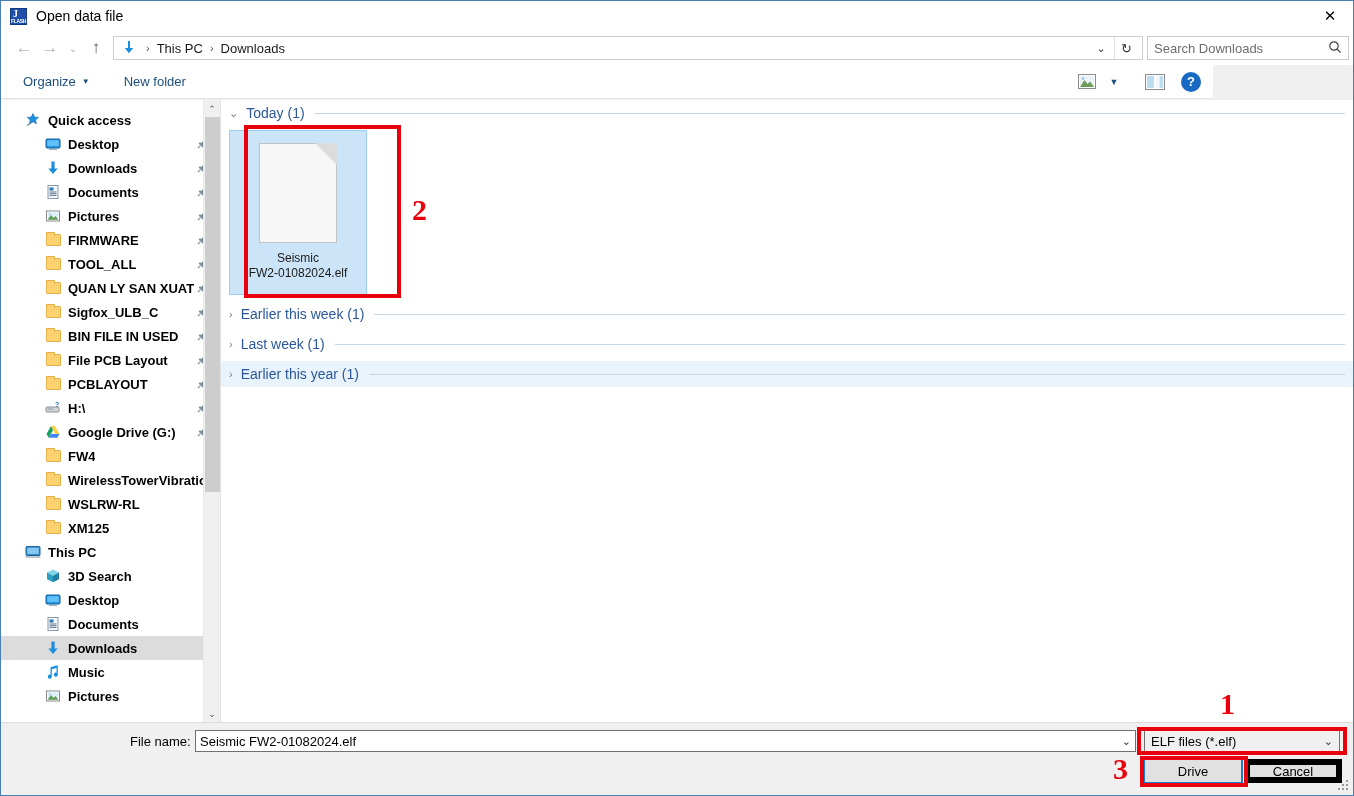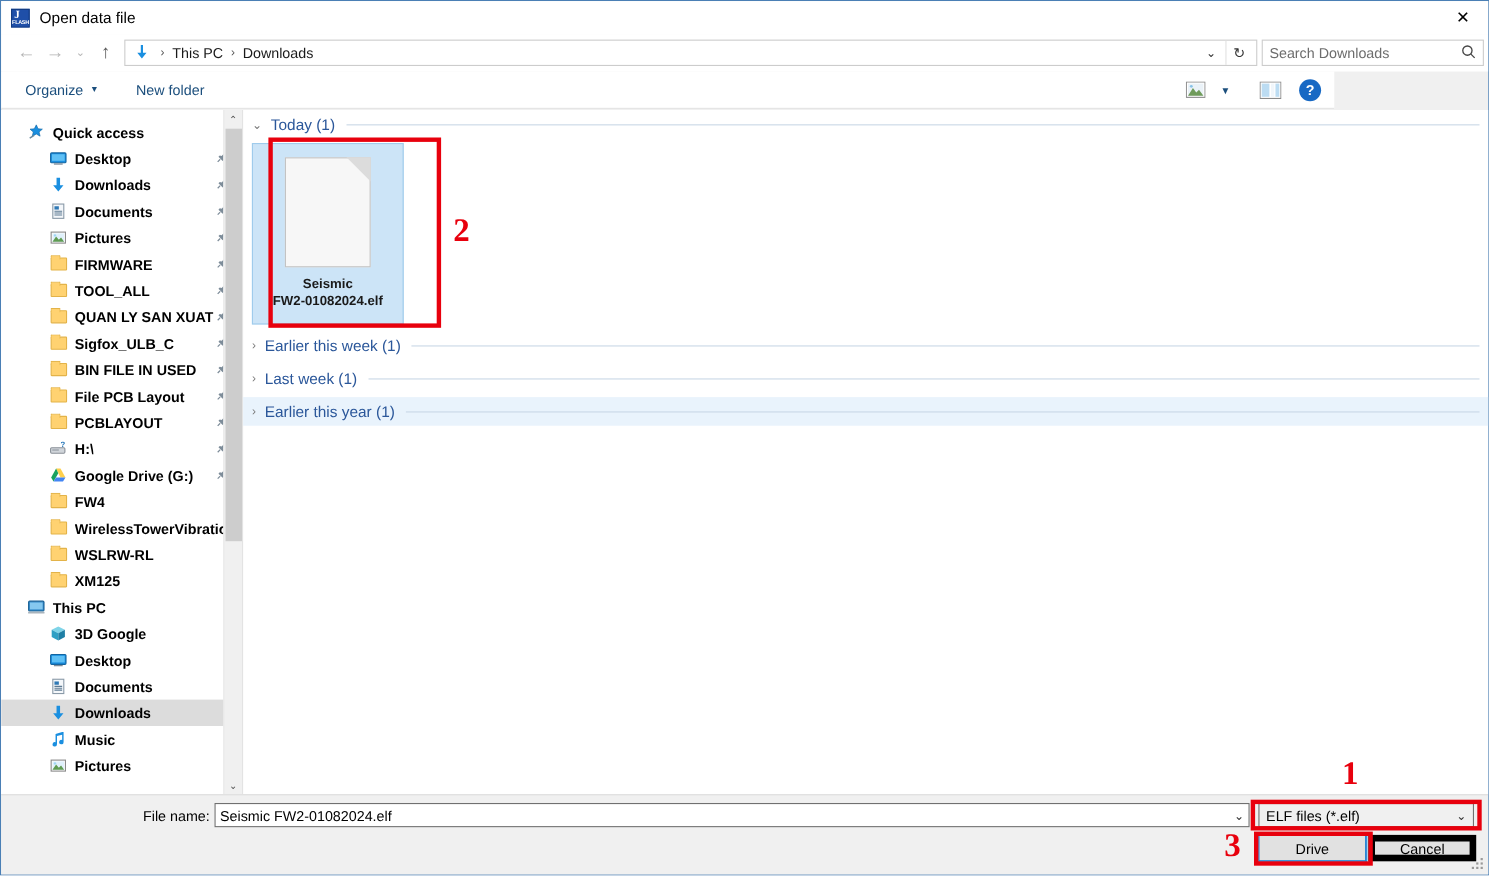--- a/index.html
+++ b/index.html
@@ -167,21 +167,21 @@
     border-left: 1px solid #e3e3e3;
   }
   .group-header {
     height: 26px; display: flex; align-items: center;
     padding-left: 8px; font-size: 14px; color: #2b579a;
   }
   .group-header.hl { background: #e9f3fc; }
   .group-header .chev { font-size: 11px; color: #7a7a7a; margin-right: 8px; }
   .group-header .line { flex: 1; height: 1px; background: #c9d7e6; margin-left: 10px; margin-right: 8px; }
 
-  #tile-area { position: relative; height: 175px; font-weight: bold; }
+  #tile-area { position: relative; height: 175px; }
   #file-tile {
     position: absolute; left: 8px; top: 4px;
     width: 138px; height: 165px; background: #cce4f7;
     border: 1px solid #9fcbec;
     display: flex; flex-direction: column; align-items: center;
     padding-top: 12px;
   }
   #doc-icon {
     width: 78px; height: 100px; background: #f7f7f7;
     border: 1px solid #c3c3c3; position: relative;
@@ -525,21 +525,21 @@
             <span class="lbl">This PC</span>
           </div>
           <div class="navitem lvl1">
             <span class="ico">
               <svg width="16" height="16" viewBox="0 0 16 16">
                 <path d="M8 1.5 L14 4.6 L8 7.7 L2 4.6z" fill="#7fd4e8"></path>
                 <path d="M2 4.6 L8 7.7 L8 14.3 L2 11.2z" fill="#2e9fc4"></path>
                 <path d="M14 4.6 L8 7.7 L8 14.3 L14 11.2z" fill="#1f7fa5"></path>
               </svg>
             </span>
-            <span class="lbl">3D Google</span>
+            <span class="lbl">3D Search</span>
           </div>
           <div class="navitem lvl1">
             <span class="ico">
               <svg width="16" height="16" viewBox="0 0 16 16">
                 <rect x="1" y="3" width="14" height="9" rx="1" fill="#1a8fe0" stroke="#1264a0"></rect>
                 <rect x="2.2" y="4.2" width="11.6" height="6" fill="#5fc0f5"></rect>
                 <rect x="4" y="12.5" width="8" height="1.2" fill="#7d8c99"></rect>
               </svg>
             </span>
             <span class="lbl">Desktop</span>

